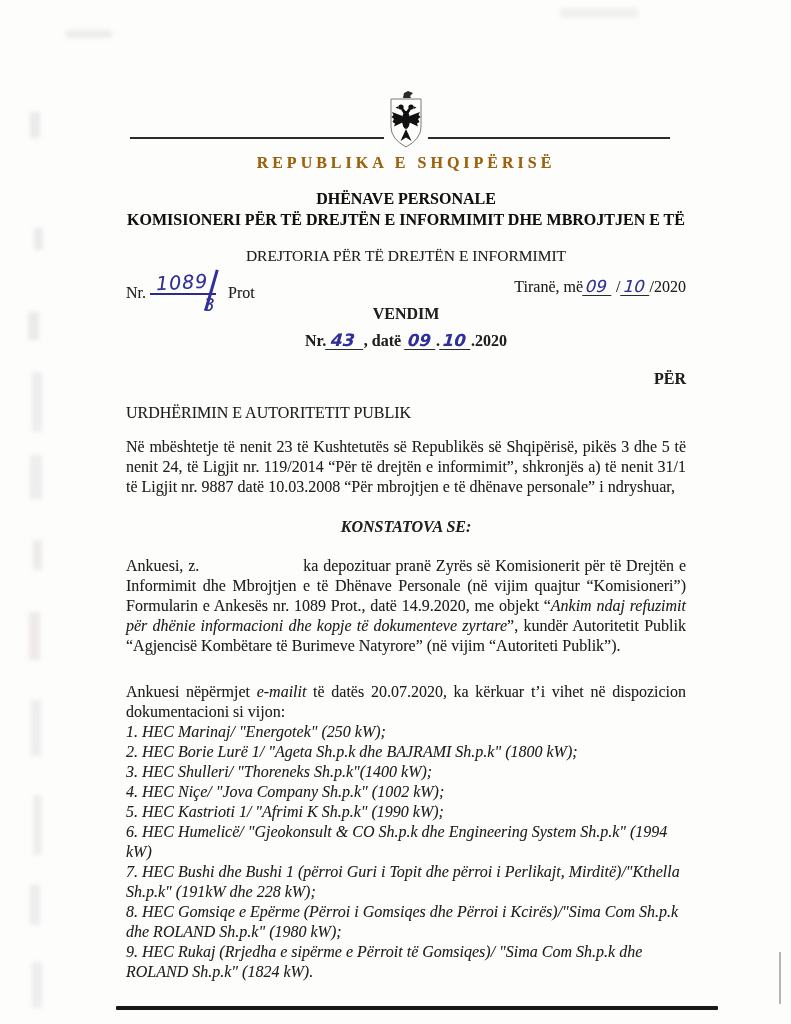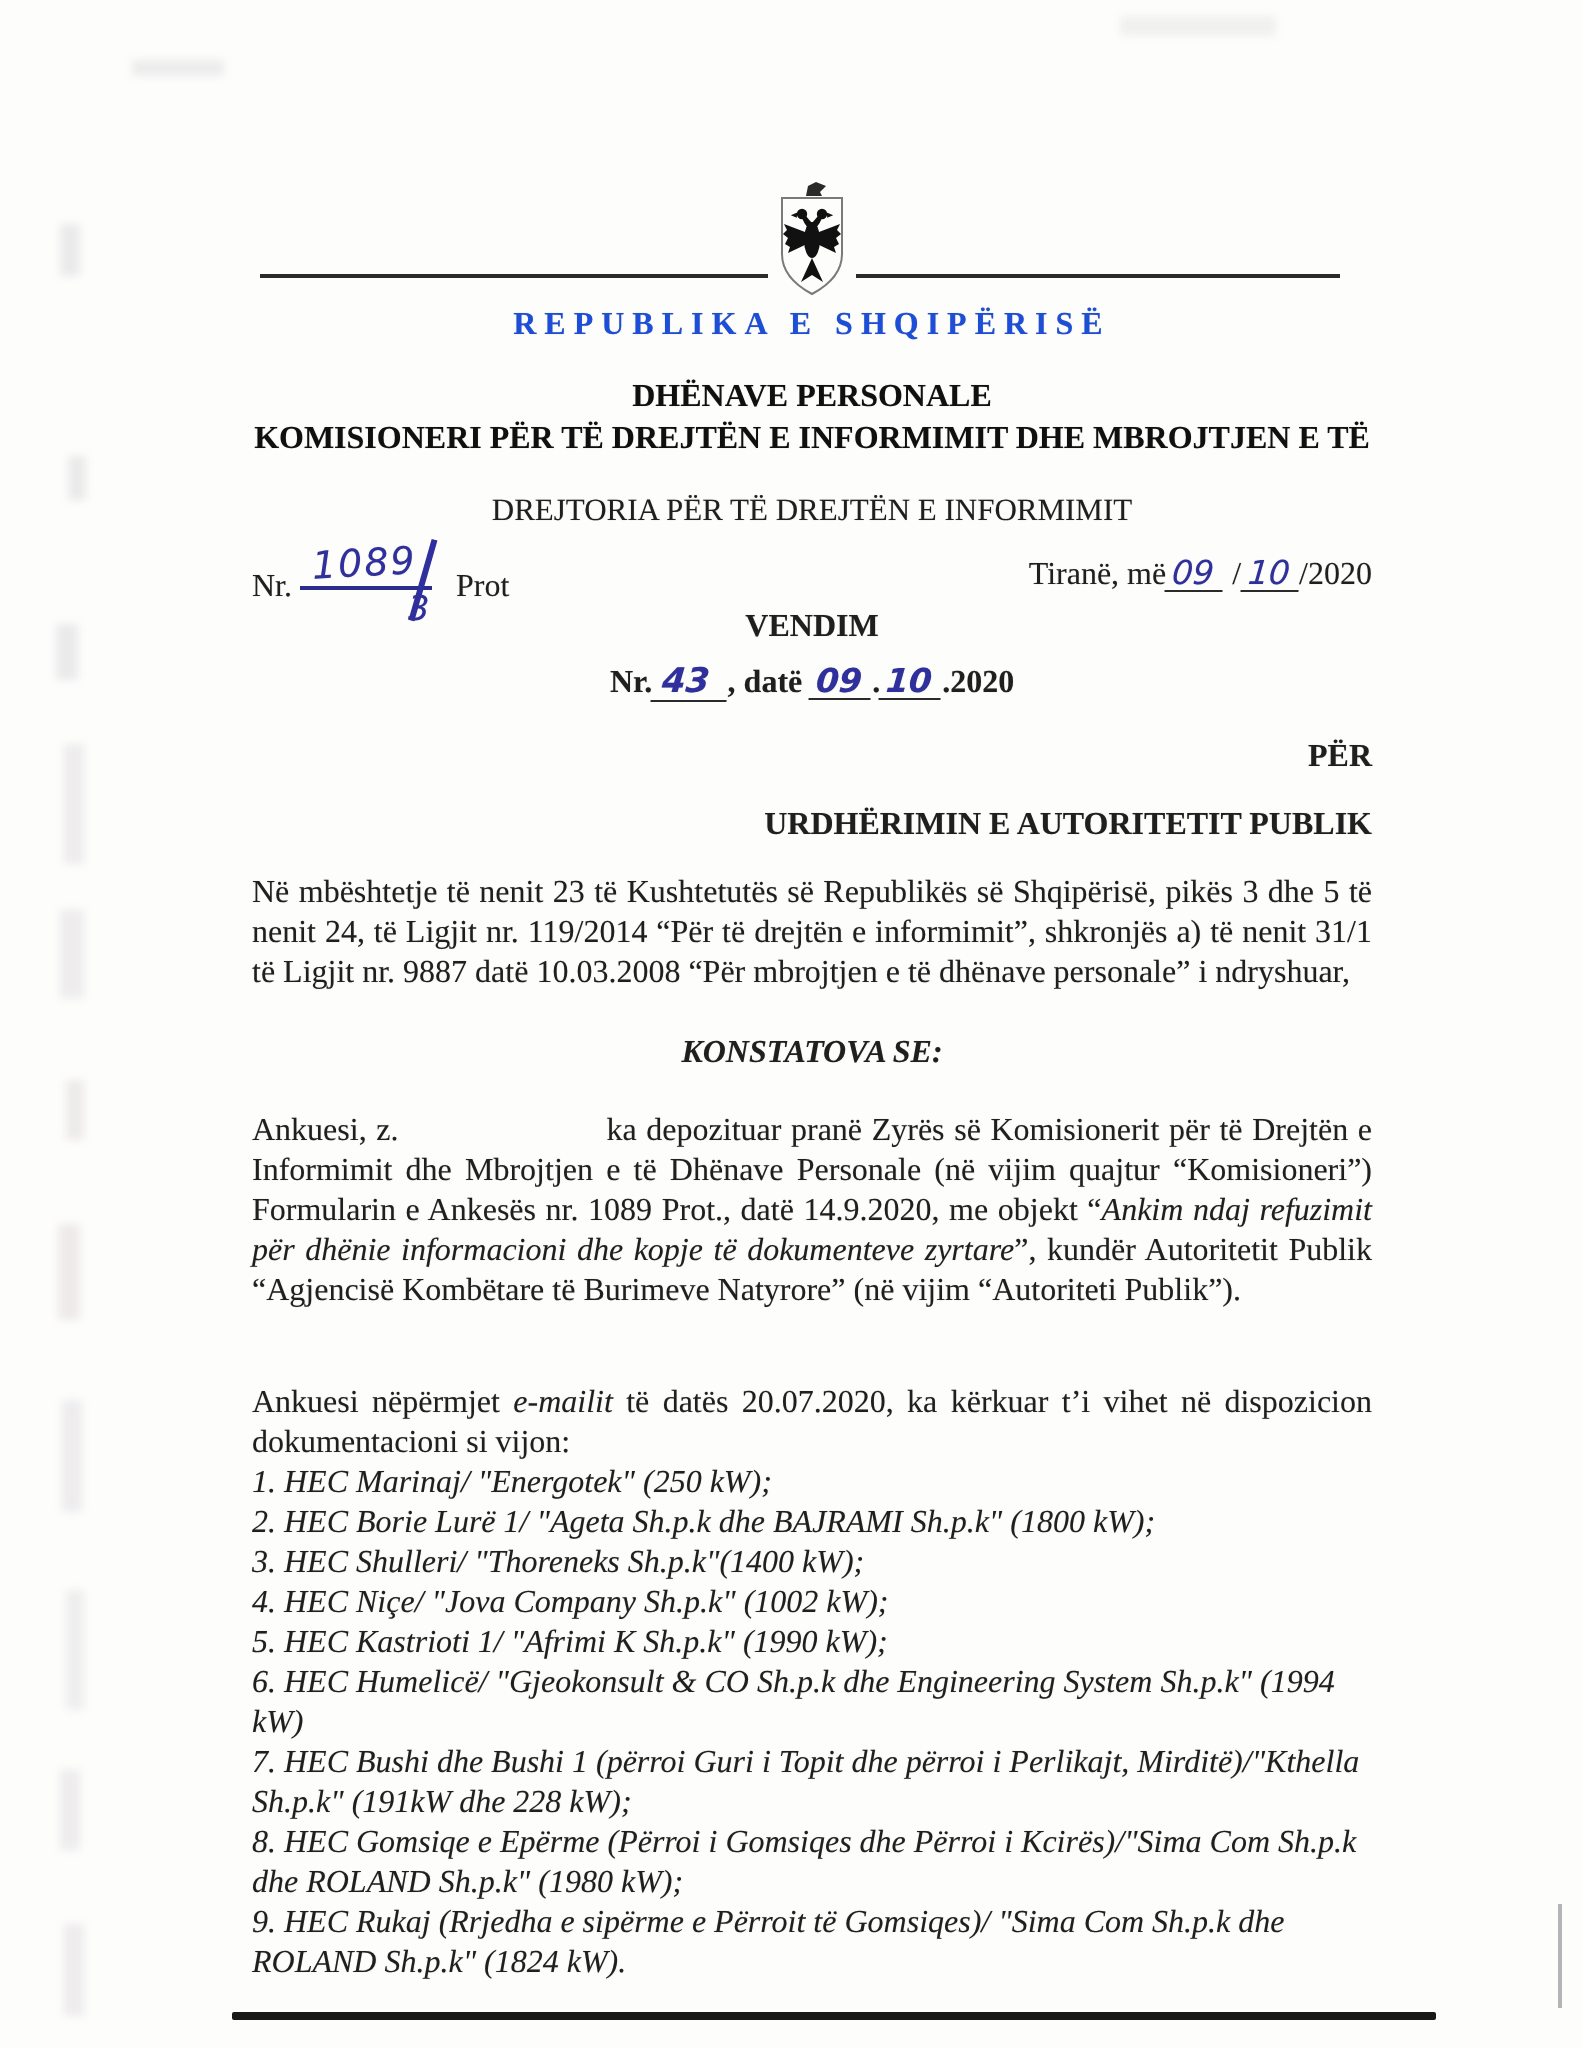--- a/index.html
+++ b/index.html
@@ -10,21 +10,21 @@
   }
   .content { position:absolute; left:126px; top:0; width:560px; }
   .content * { text-shadow:0 0 0.5px rgba(45,45,45,0.35); }
 
   
   .head-rule { position:absolute; left:130px; top:137px; width:540px; height:0;
                border-top:2px solid #2b2b2b; }
   .emblem-wrap { margin-top:90px; height:58px; text-align:center; position:relative; z-index:2; }
   .emblem-wrap svg { background:#fdfdfc; }
   .republic { margin-top:6px; text-align:center; font-weight:bold; font-size:16px;
-              letter-spacing:4px; color:#1d4ed8; }
+              letter-spacing:4px; color:#a16207; }
   .commissioner { margin-top:16px; text-align:center; font-weight:bold; font-size:16px;
                   line-height:21px; color:#101010; }
   .directorate { margin-top:16px; text-align:center; font-size:15.5px; line-height:20px; }
 
   
   .prot-row { margin-top:12px; height:22px; display:flex; justify-content:space-between;
               font-size:16px; position:relative; z-index:3; }
   .prot-left { position:relative; white-space:nowrap; }
   .frac { position:relative; display:inline-block; width:74px; height:20px; vertical-align:baseline; }
   .hw { color:#2f2f9d; font-family:"DejaVu Sans", sans-serif; font-style:italic; }
@@ -36,28 +36,28 @@
   .frac .den { position:absolute; left:54px; top:17px; font-size:17px; }
   .hw.u { display:inline-block; border-bottom:1.8px solid #2a2a2a; padding:0 5px 0 3px;
           font-size:16.5px; line-height:17px; transform:skewX(-5deg); }
   .prot-right { white-space:nowrap; }
 
   
   .title { margin-top:4px; text-align:center; font-weight:bold; font-size:16px; line-height:20px; }
   .dec-nr { margin-top:8px; height:24px; text-align:center; font-weight:bold; font-size:16px; }
   .dec-nr .hw.u.wide { padding:0 9px 0 5px; font-size:17px; }
   .per { margin-top:13px; text-align:right; font-weight:bold; font-size:16px; line-height:20px; }
-  .subject { margin-top:14px; text-align:right; font-weight:bold; font-size:16px; line-height:20px; }
+  .subject { margin-top:14px; text-align:left; font-weight:normal; font-size:16px; line-height:20px; }
 
   
   .para { font-size:16px; line-height:20px; text-align:justify; }
   .legal { margin-top:14px; }
   .konstatova { margin-top:20px; text-align:center; font-weight:bold; font-size:16px; line-height:20px;font-style:italic; }
   .p-complaint { margin-top:19px; }
-  .p-request { margin-top:36px; }
+  .p-request { margin-top:26px; }
   .gap { display:inline-block; width:104px; }
   .it { font-style:italic; }
   .list-intro, .item { font-size:16px; line-height:20px; font-style:italic; text-align:left; }
 
   .foot-rule { position:absolute; left:116px; top:1006px; width:602px; height:4px;
                background:#181818; border-radius:1px; }
 
   
   .art { position:absolute; filter:blur(2px); pointer-events:none; }
   .edge-line { position:absolute; left:779px; top:952px; width:1.5px; height:52px;

